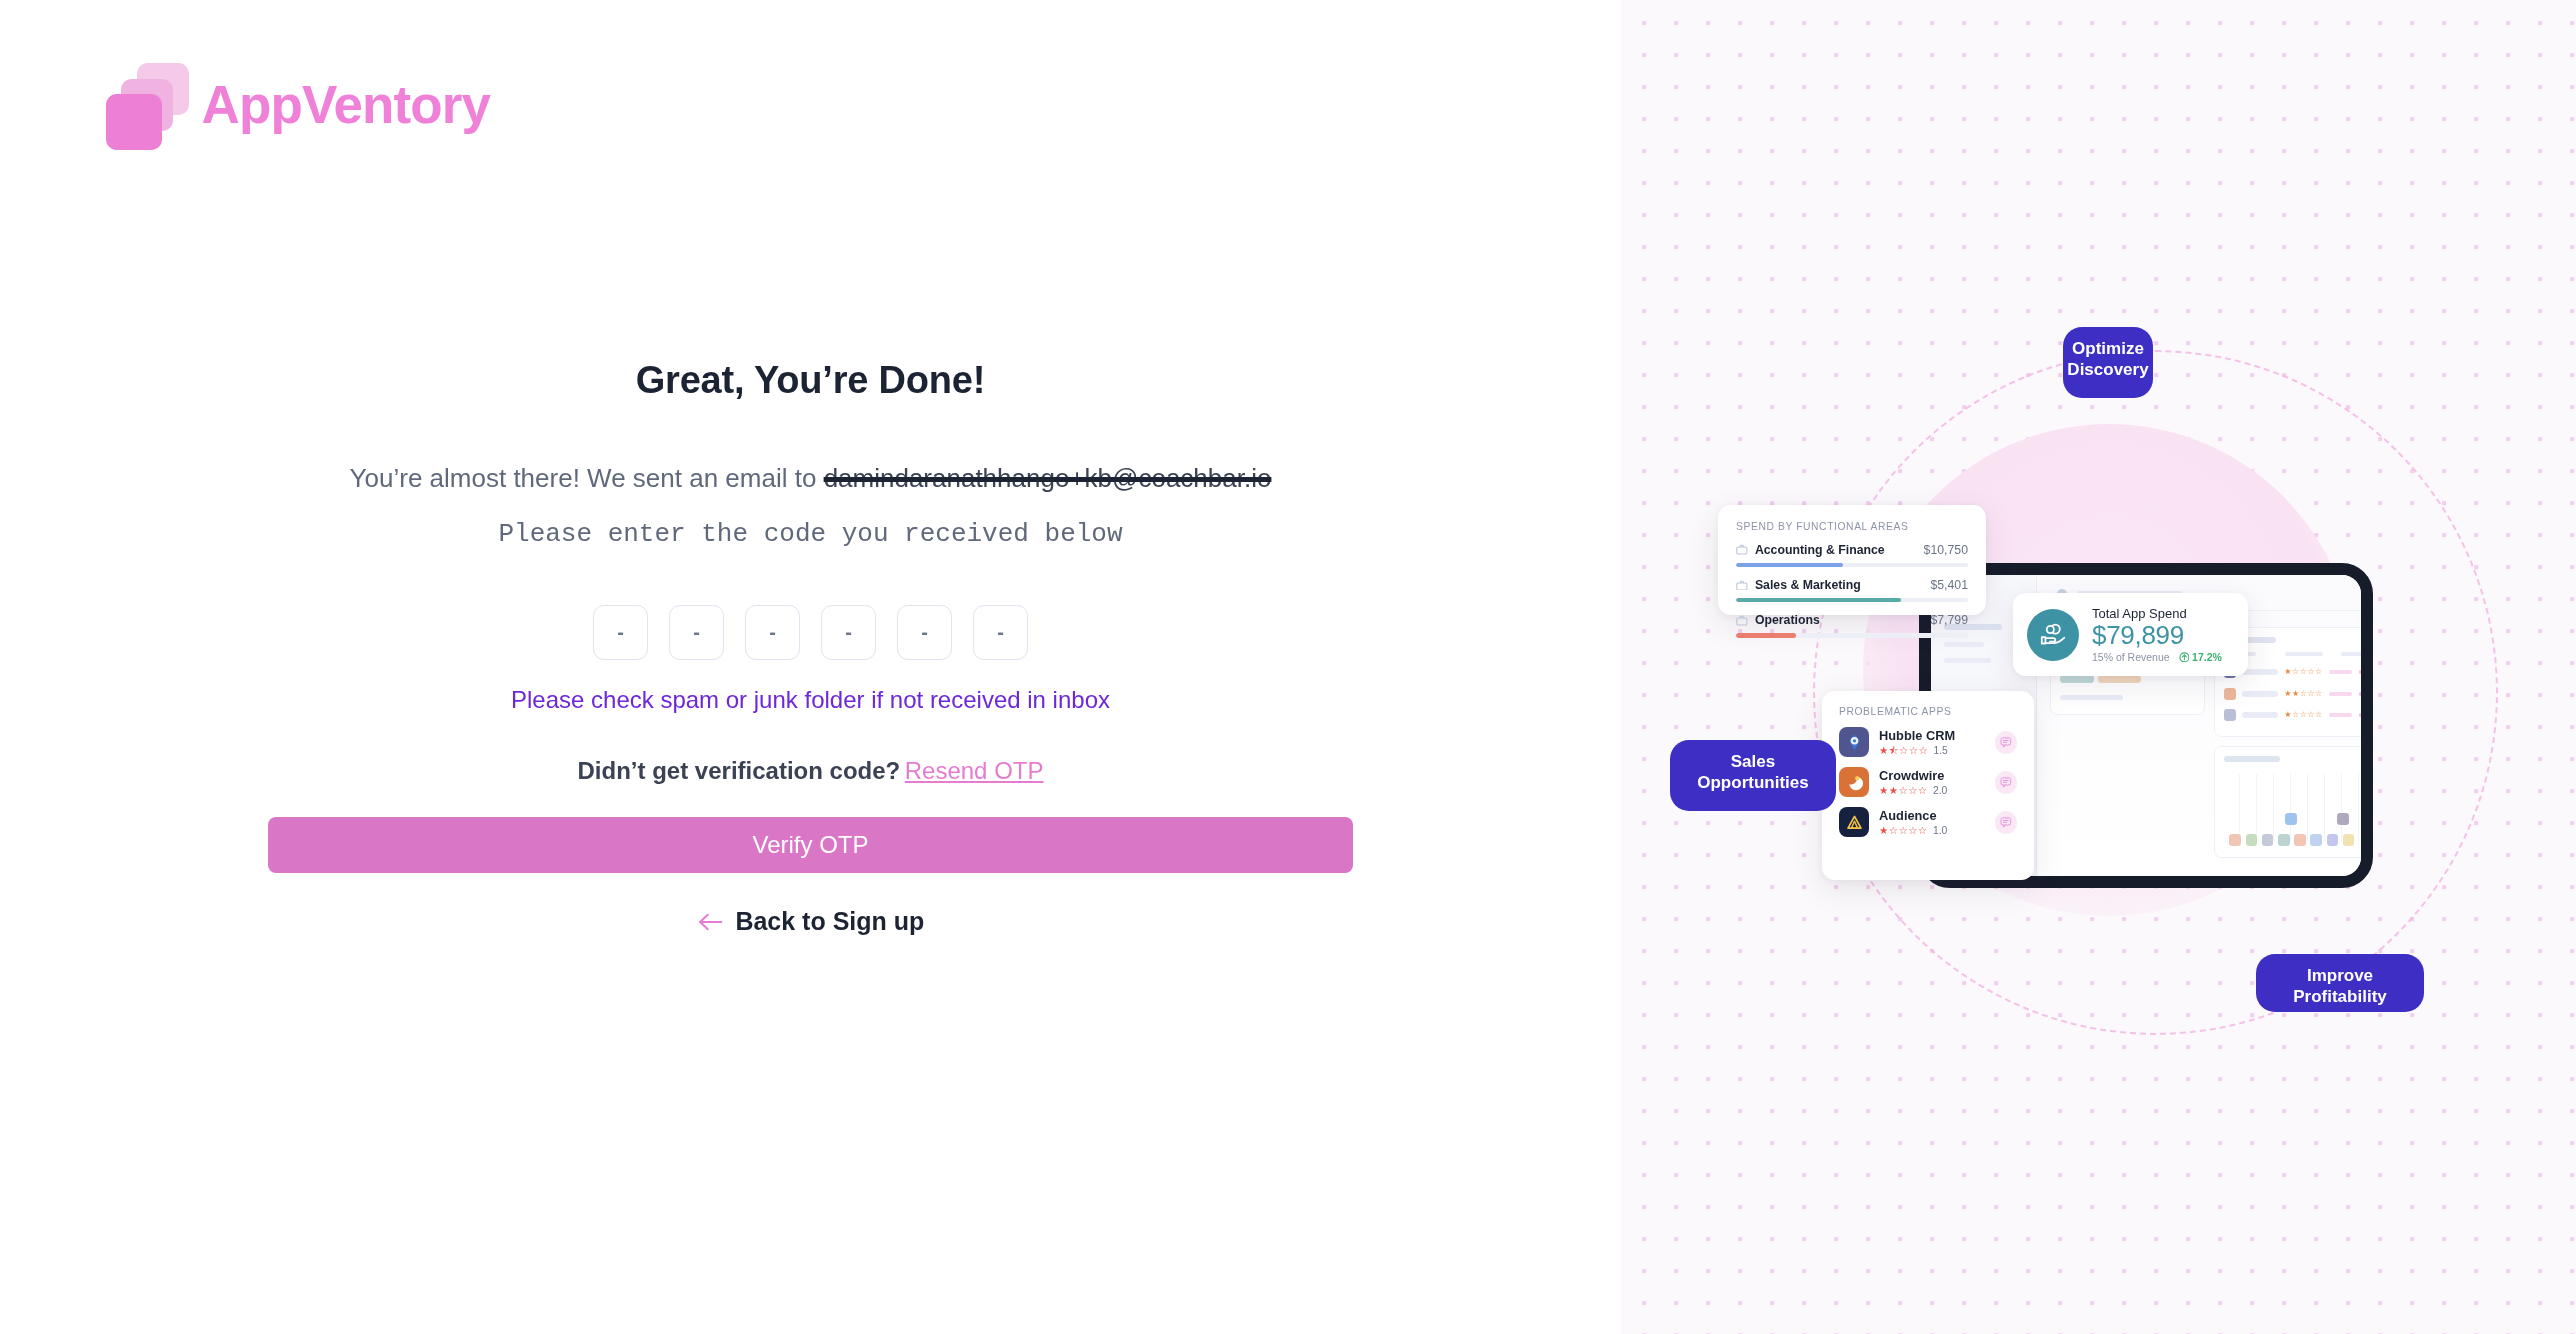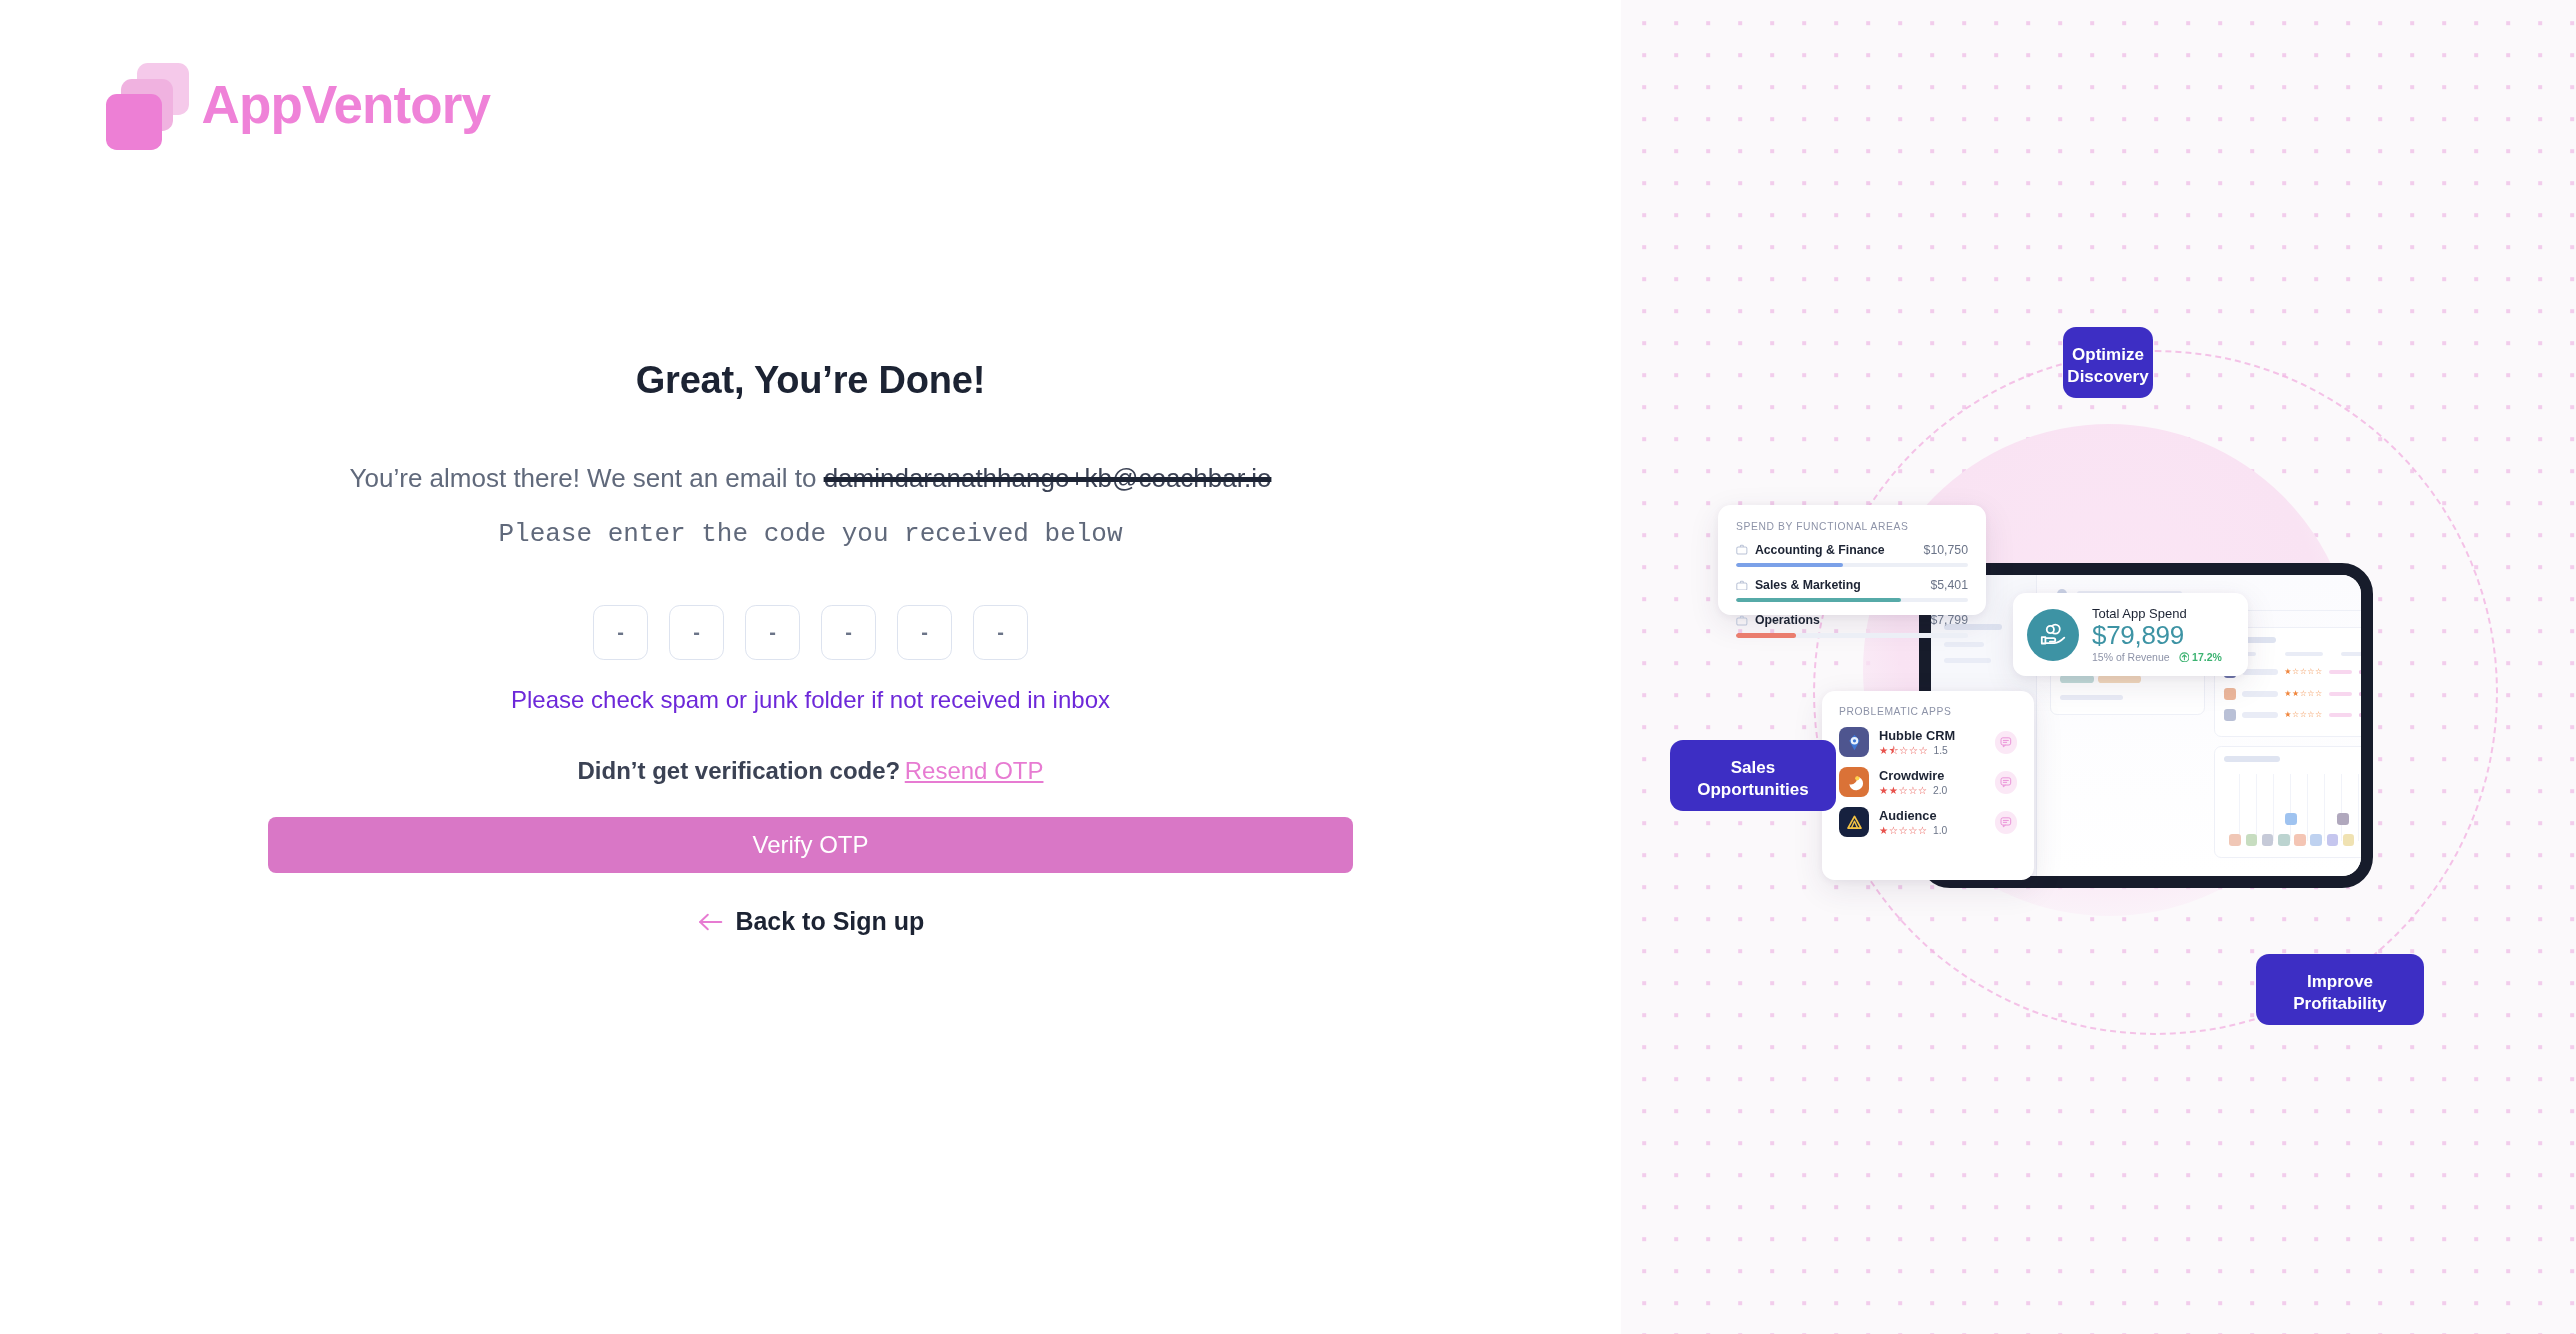--- a/index.html
+++ b/index.html
@@ -216,31 +216,31 @@
   .rate-num { font-size: 10.3px; color: #6b7488; }
   .chat-bubble {
     margin-left: auto; width: 22.5px; height: 22.5px; border-radius: 50%;
     background: #fbe8f6; display: flex; align-items: center; justify-content: center; flex: 0 0 22.5px;
   }
 
   
   .badge {
     position: absolute;
     background: #3d2ec4;
-    border-radius: 13px;
+    border-radius: 19px;
     color: #ffffff;
     font-size: 17px; font-weight: 700; line-height: 1.26;
     text-align: center;
-    display: flex; align-items: flex-end; justify-content: center;
+    display: flex; align-items: flex-start; justify-content: center;
     padding: 10.8px 14.4px;
     cursor: pointer;
   }
   .badge-optimize { left: 442px; top: 327px; width: 90px; height: 71px; }
   .badge-reveal   { left: 49px;  top: 740px; width: 166px; height: 71px; }
-  .badge-improve  { left: 635px; top: 954px; width: 168px; height: 71px; }
+  .badge-improve  { left: 635px; top: 954px; width: 168px; height: 58px; }
 </style>
 </head>
 <body>
 
 <div class="page">
 
   <div class="left-panel">
 
     <div class="brand">
       <div class="brand-mark">

